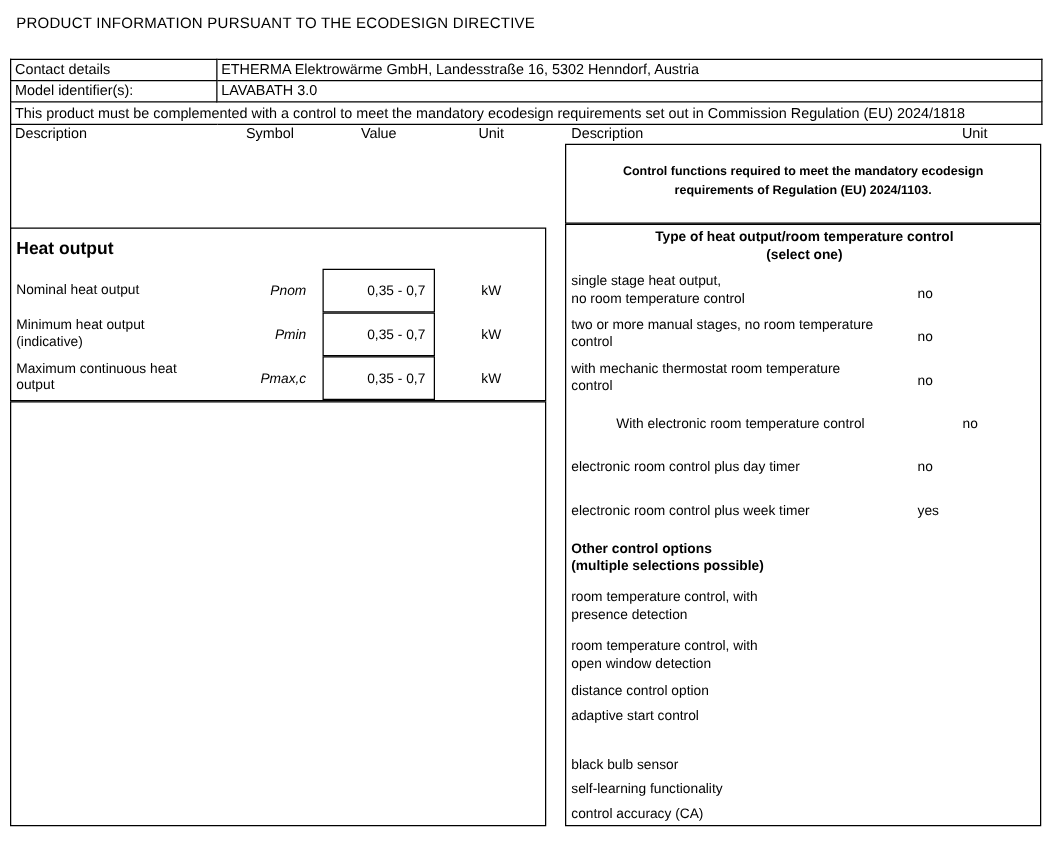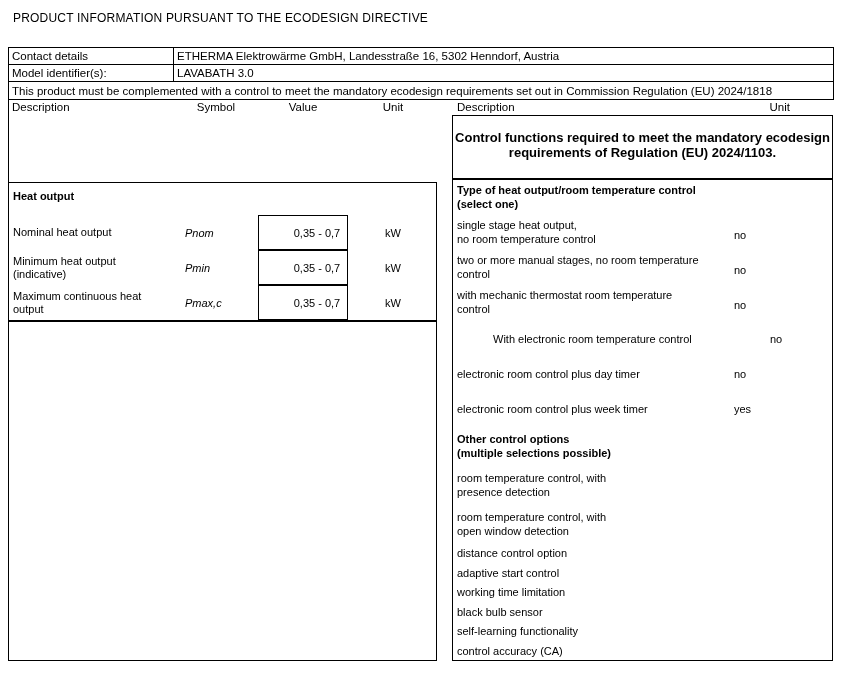--- a/index.html
+++ b/index.html
@@ -26,34 +26,34 @@
   
   .hdr{top:101px;font-weight:normal;font-size:11.5px;white-space:nowrap;}
   .hdr.center{text-align:center;}
   .hdr.right{text-align:right;}
 
   
   .left-edge-seg{left:8px;top:99px;height:84px;width:0;border-left:1px solid #000;}
 
   
   .heat-box{left:8px;top:182px;width:429px;height:139px;border:1px solid #000;box-sizing:border-box;overflow:hidden;}
-  .section-title{position:absolute;left:4px;top:7px;font-weight:bold;font-size:11px;}
+  .section-title{position:absolute;left:4px;top:7px;font-weight:bold;font-size:14px;}
   .hrow{position:absolute;left:0;right:0;height:35px;}
   .hlabel{position:absolute;left:4px;top:50%;transform:translateY(-50%);white-space:pre-line;line-height:13.5px;}
-  .hsym{position:absolute;left:176px;width:60px;text-align:left;top:50%;transform:translateY(-50%);font-style:italic;}
+  .hsym{position:absolute;left:176px;width:60px;text-align:right;top:50%;transform:translateY(-50%);font-style:italic;}
   .hval{position:absolute;left:249px;top:0;width:90px;height:35px;border:1px solid #000;box-sizing:border-box;
         display:flex;align-items:center;justify-content:center;padding-left:28px;}
   .hunit{position:absolute;left:339px;width:90px;text-align:center;top:50%;transform:translateY(-50%);}
 
   
   .empty-box{left:8px;top:321px;width:429px;height:340px;border:1px solid #000;box-sizing:border-box;}
 
   
   .banner-box{left:452px;top:115px;width:381px;height:64px;border:1px solid #000;box-sizing:border-box;}
-  .banner-text{padding-top:14px;text-align:center;font-weight:bold;font-size:13px;line-height:15px;white-space:pre-line;}
+  .banner-text{padding-top:14px;text-align:center;font-weight:bold;font-size:10px;line-height:15px;white-space:pre-line;}
 
   
   .control-box{left:452px;top:179px;width:381px;height:482px;border:1px solid #000;box-sizing:border-box;overflow:hidden;}
   .rrow{position:absolute;left:4px;right:2px;line-height:14px;}
   .rlabel{white-space:pre-line;}
   .rheading{font-weight:bold;}
   .rval{position:absolute;left:277px;top:0;}
   .rval-mid{top:10px;}
 </style>
 </head>
@@ -113,21 +113,21 @@
 
 <div class="abs empty-box"></div>
 
 <div class="abs banner-box">
   <div class="banner-text">Control functions required to meet the mandatory ecodesign
 requirements of Regulation (EU) 2024/1103.</div>
 </div>
 
 <div class="abs control-box">
 
-  <div class="rrow" style="top:3px;">
+  <div class="rrow" style="top:3px;text-align:center;">
     <span class="rlabel rheading">Type of heat output/room temperature control
 (select one)</span>
   </div>
 
   <div class="rrow" style="top:38px;">
     <span class="rlabel">single stage heat output,
 no room temperature control</span>
     <span class="rval rval-mid">no</span>
   </div>
   <div class="rrow" style="top:73px;">
@@ -165,23 +165,20 @@
   <div class="rrow" style="top:330px;">
     <span class="rlabel">room temperature control, with
 open window detection</span>
   </div>
   <div class="rrow" style="top:366px;">
     <span class="rlabel">distance control option</span>
   </div>
   <div class="rrow" style="top:386px;">
     <span class="rlabel">adaptive start control</span>
   </div>
-  <div class="rrow" style="top:405px;">
-    <span class="rlabel">working time limitation</span>
-  </div>
   <div class="rrow" style="top:425px;">
     <span class="rlabel">black bulb sensor</span>
   </div>
   <div class="rrow" style="top:444px;">
     <span class="rlabel">self-learning functionality</span>
   </div>
   <div class="rrow" style="top:464px;">
     <span class="rlabel">control accuracy (CA)</span>
   </div>
 </div>

